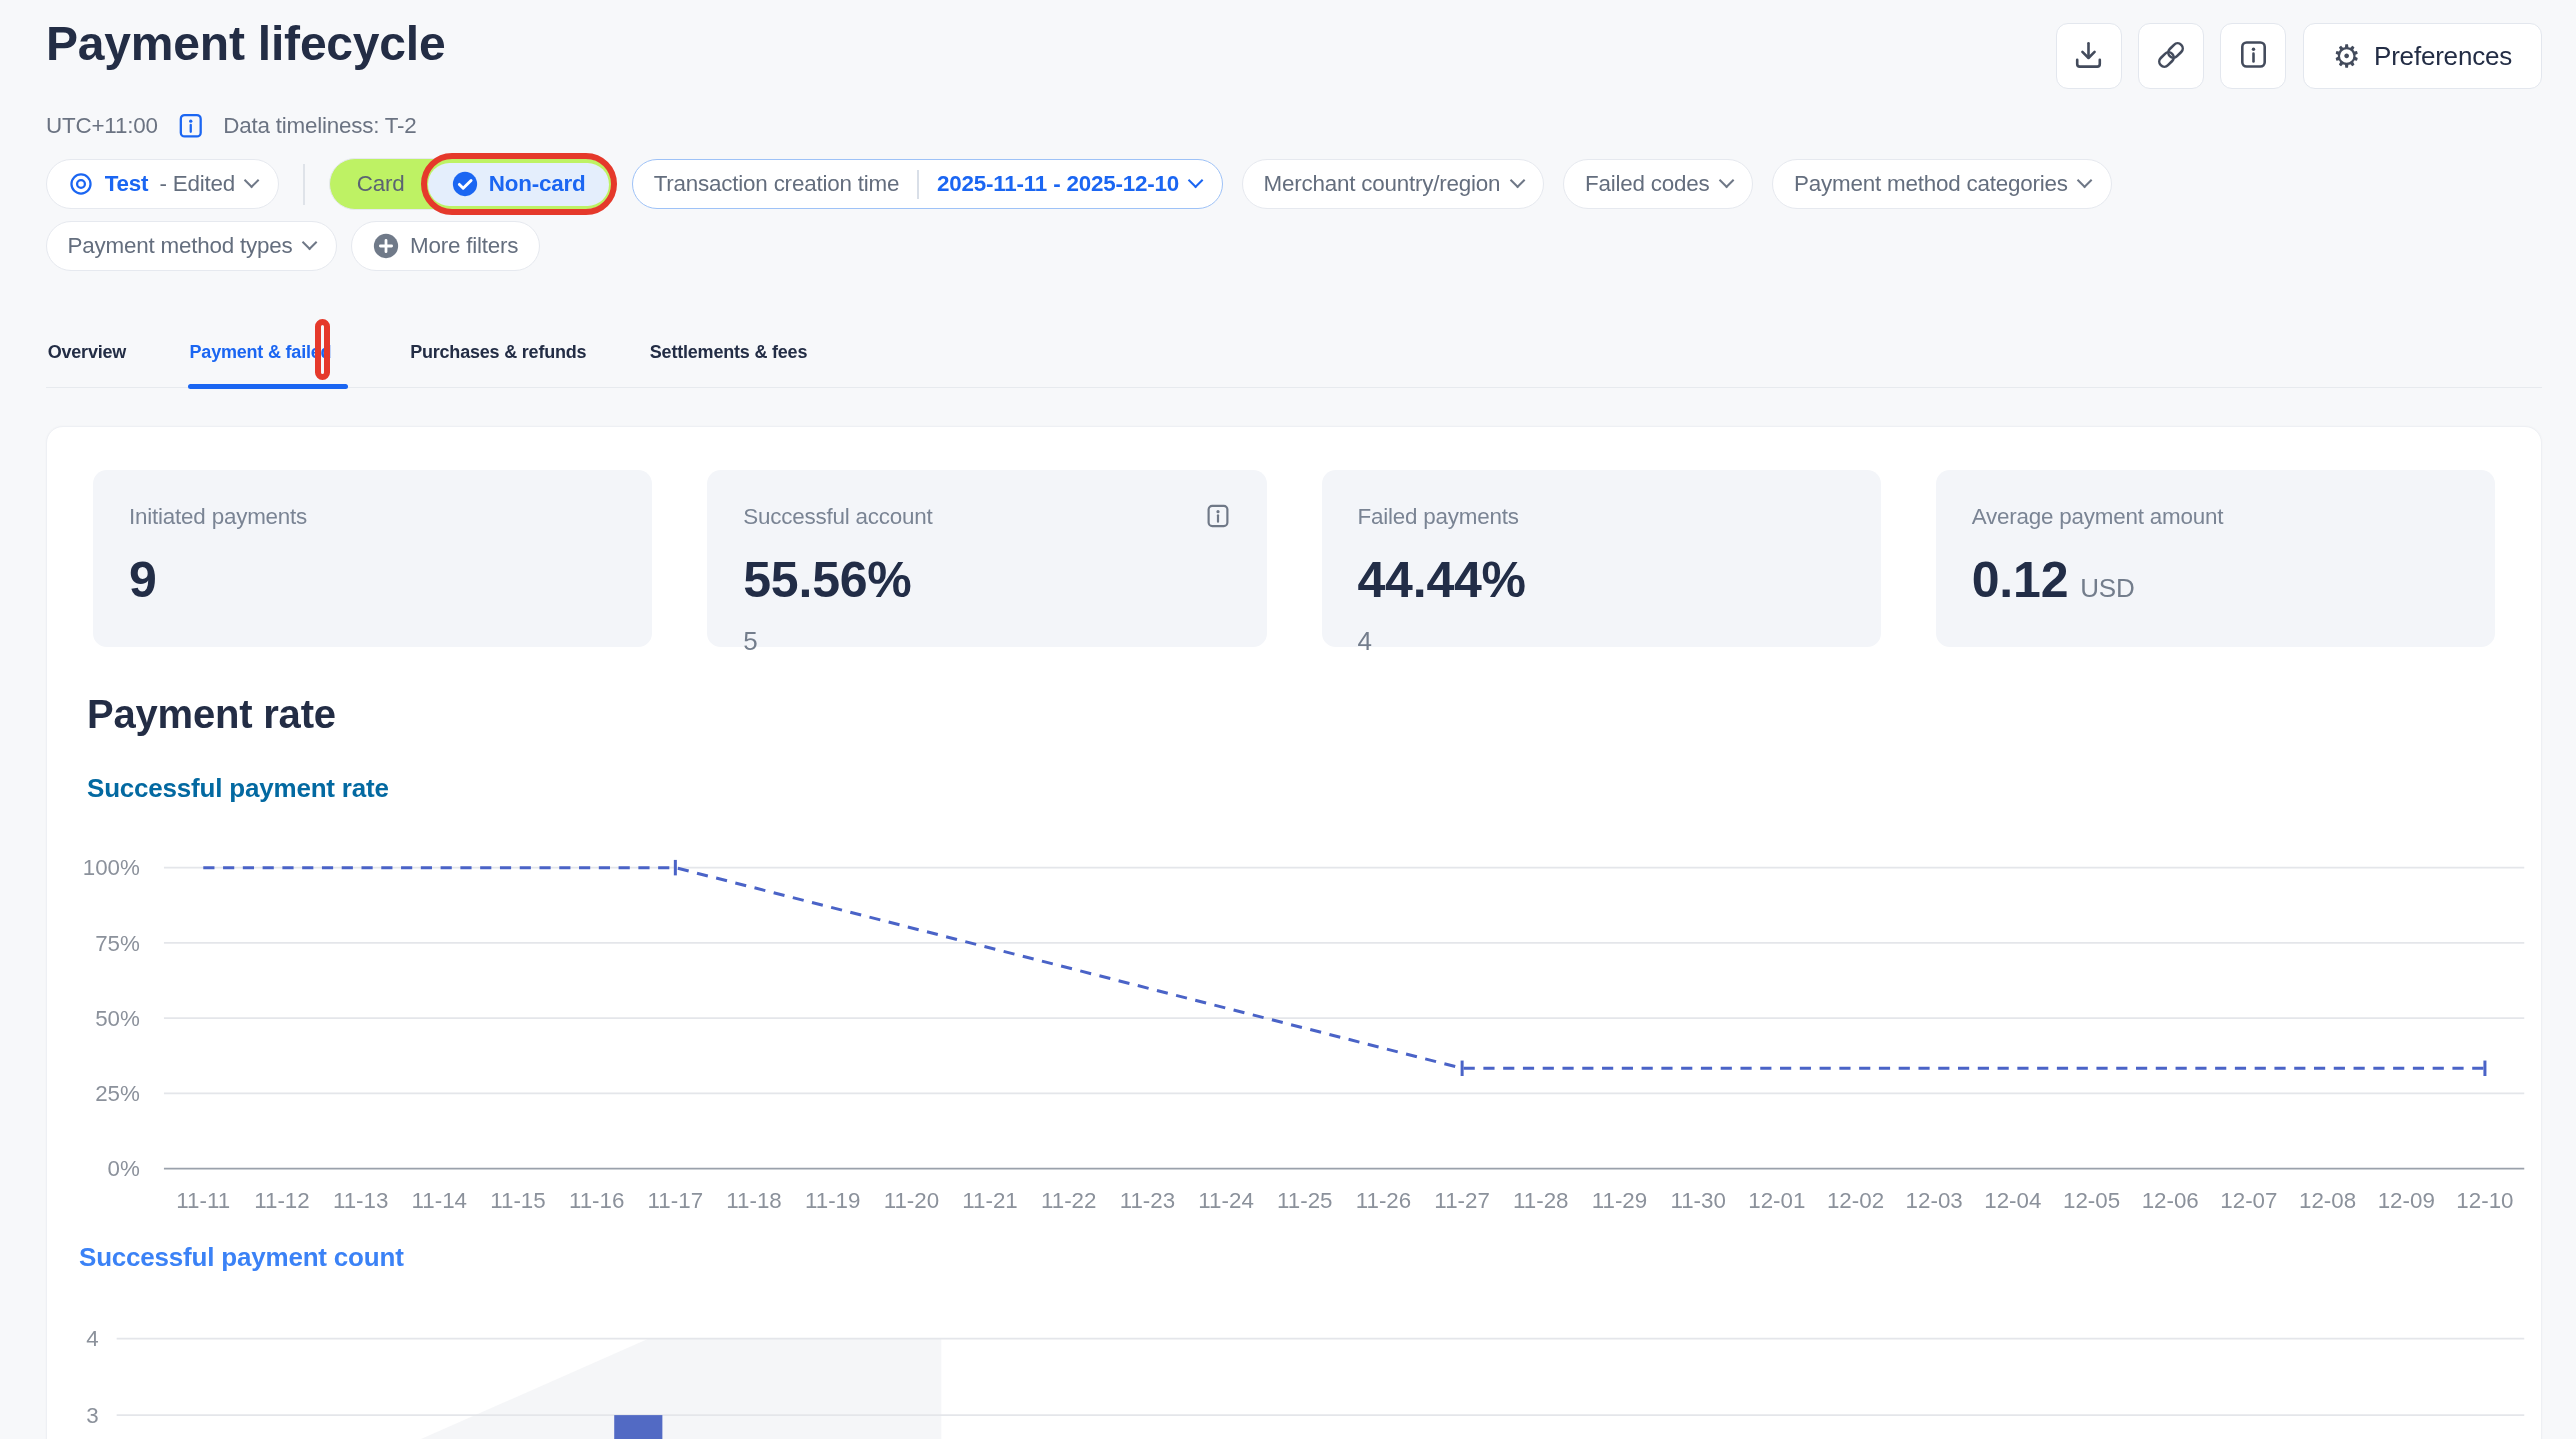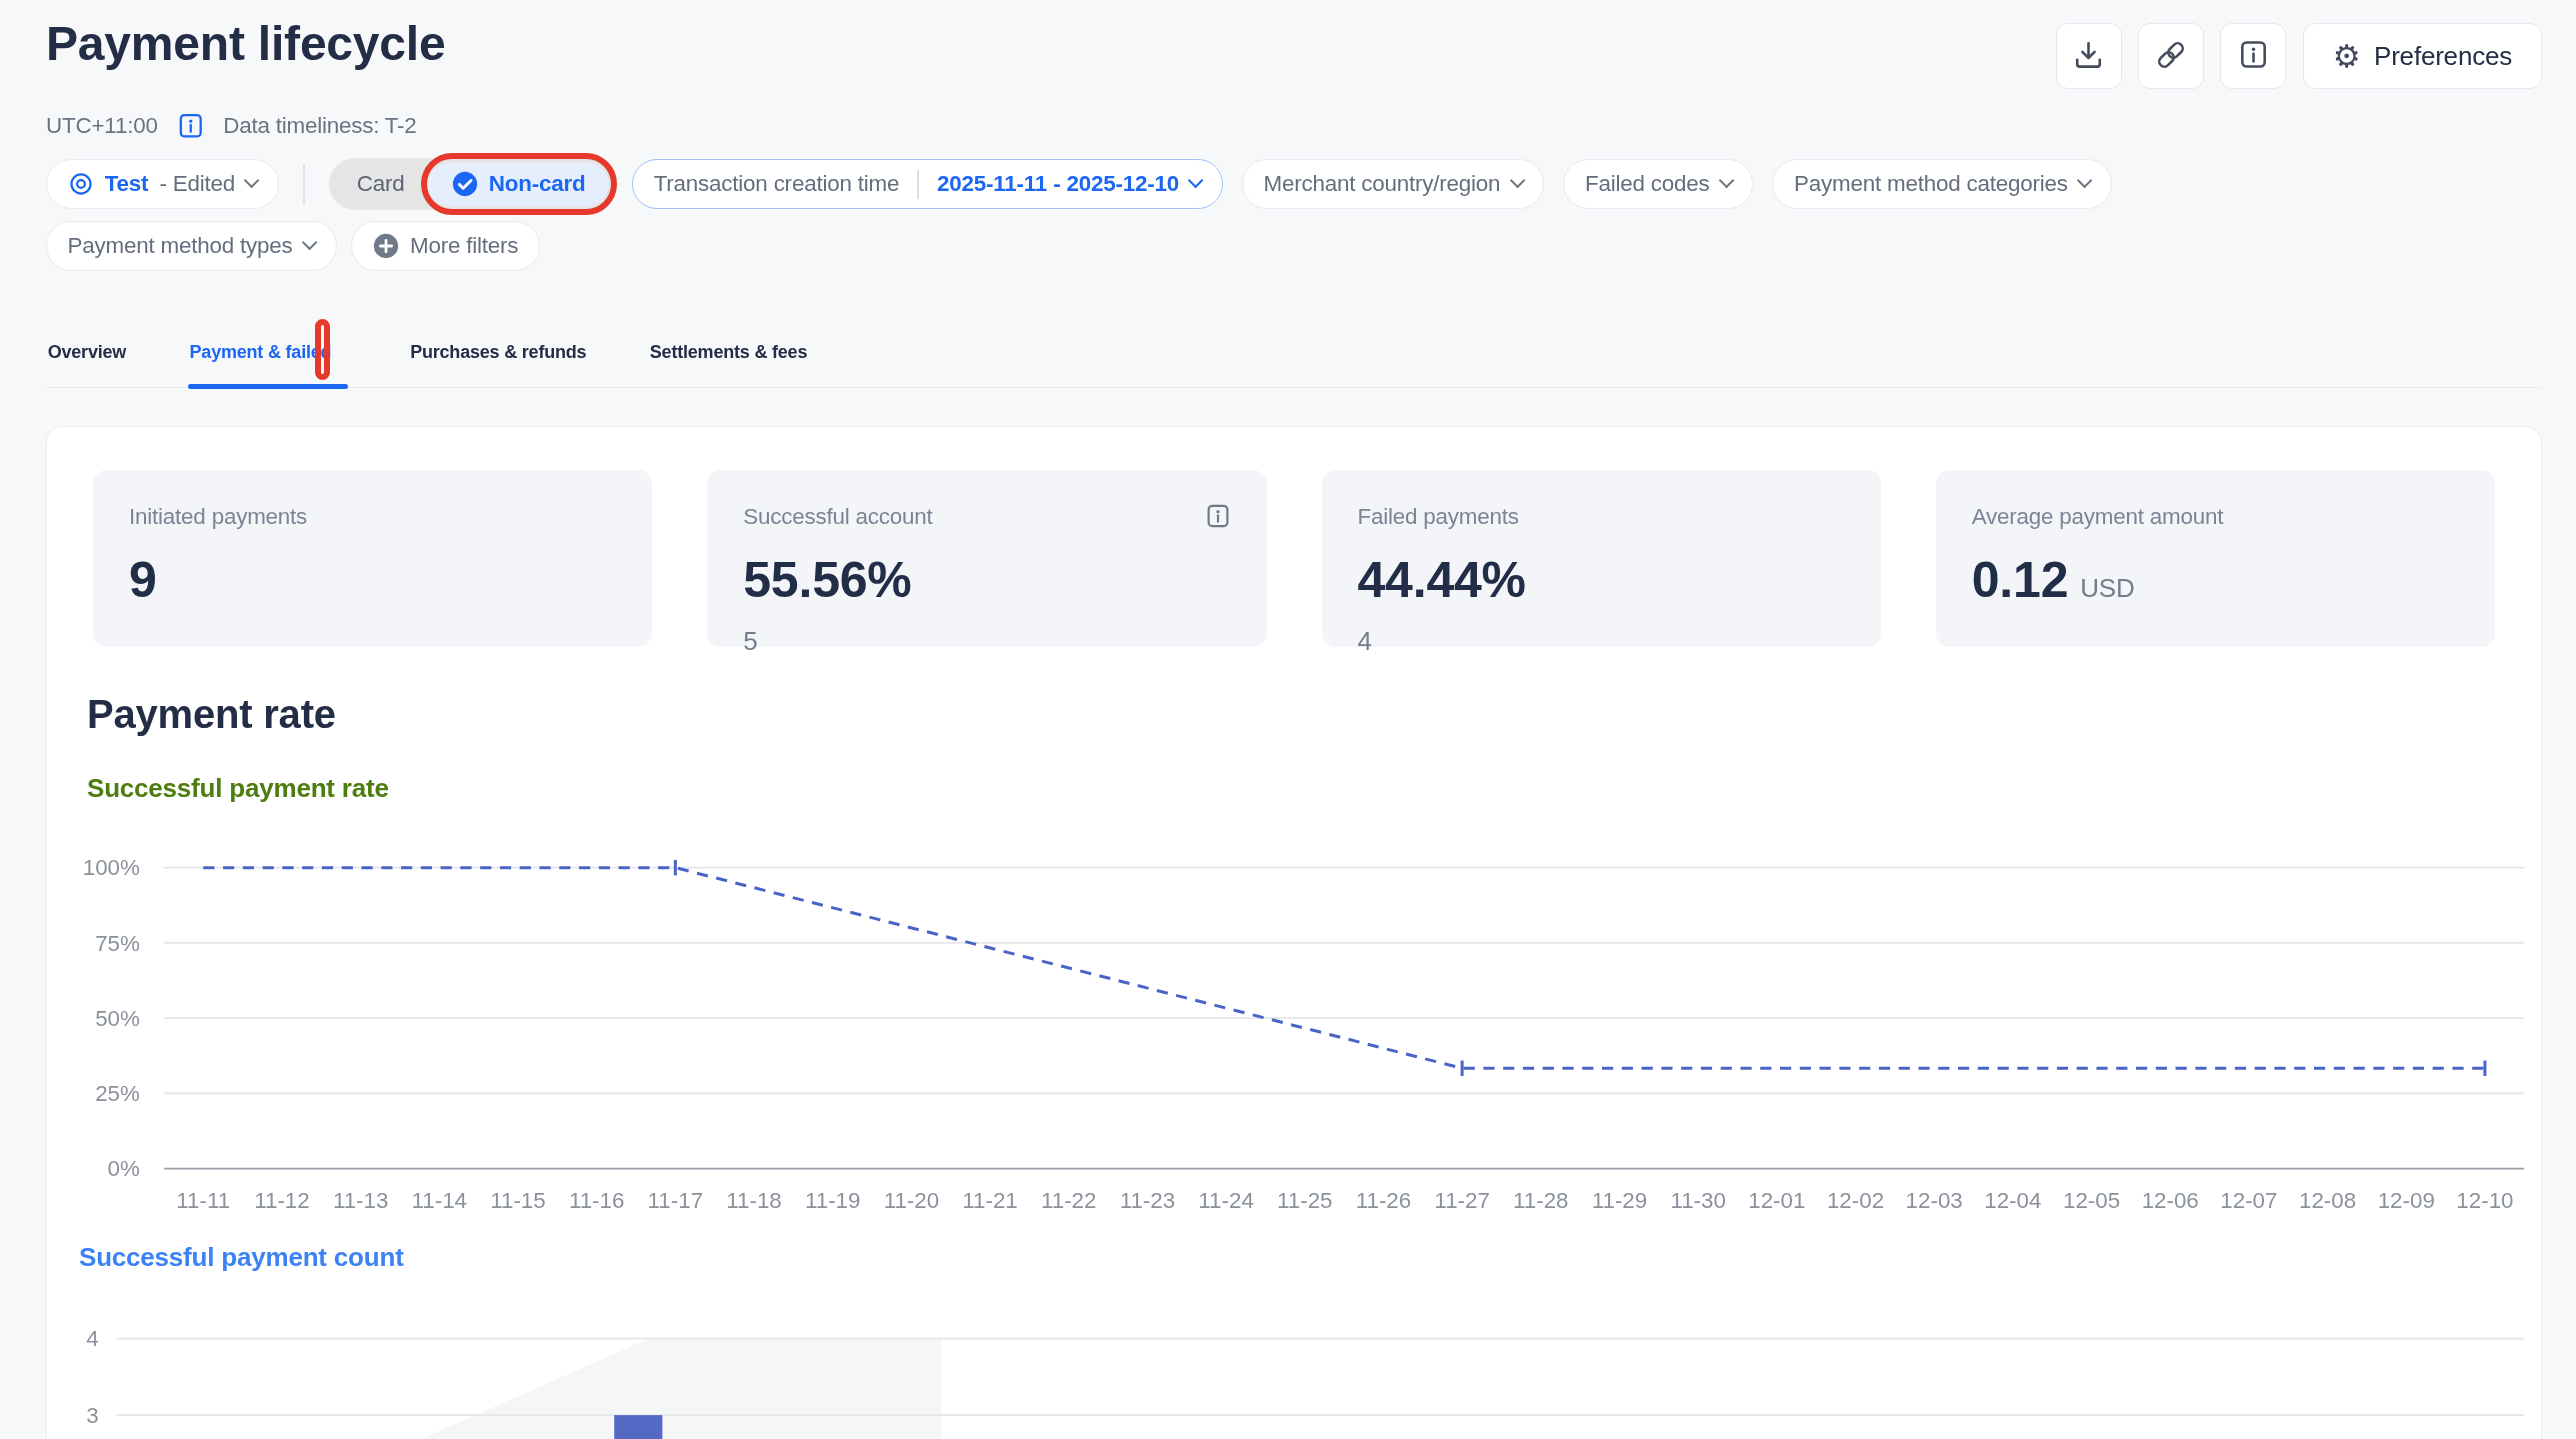--- a/index.html
+++ b/index.html
@@ -38,21 +38,21 @@
   .chip.blue-border { border-color:#9ec2f7;align-items:center; }
   .chip .value { color:#1b66f2; font-weight:600; }
   .chip .vdiv { width:1.7px; height:29px; background:#d9dfe8; margin:0 6.9px; }
   .chev { width:11.2px; height:11.2px; border-right:2.6px solid #6f7887; border-bottom:2.6px solid #6f7887;
           transform:rotate(45deg); margin-top:-6.9px; flex:0 0 auto; }
   .chev.blue { border-color:#1b66f2; }
   .test-name { color:#1b66f2; font-weight:600; }
   .row-divider { width:1.7px; height:41px; background:#dfe3e9; margin:0 5.2px; }
 
   .segmented {
-    height:52px; background:#e5e5e5; border:1.7px solid #e6e9ef; border-radius:26px;
+    height:52px; background:#bef264; border:1.7px solid #e6e9ef; border-radius:26px;
     display:flex; align-items:center; padding:2.6px; position:relative;
   }
   .seg-opt { height:43px; border-radius:21.5px; display:flex; align-items:center; gap:10.3px;
              padding:0 24px; font-size:22.4px; color:#5b6472; cursor:pointer; position:relative; }
   .seg-opt.active { background:#e4eefc; color:#1b66f2; font-weight:600; }
 
   .ring { position:absolute; border:6px solid #e5392b; pointer-events:none; z-index:5; }
   .ring.noncard { inset:-9.5px -7.7px; border-radius:34px; }
   .ring.tab { inset:-12px -16.3px; border-radius:22.4px; }
 
@@ -67,21 +67,21 @@
            border:0.9px solid #eef0f4; box-shadow:0 0.9px 2.6px rgba(20,30,60,0.03); }
   .kpi-row { position:absolute; left:46px; right:46px; top:43px; display:flex; gap:55px; }
   .kpi-card { flex:1; height:177px; background:#f3f5f9; border-radius:13.8px; padding:34px 36px; position:relative; }
   .kpi-label { font-size:22.4px; color:#7a8494; }
   .kpi-value { margin-top:20.6px; font-size:50px; font-weight:700; color:#222d47; display:flex; align-items:baseline; gap:12px; }
   .kpi-unit { font-size:26px; font-weight:400; color:#737d8c; }
   .kpi-sub { margin-top:17px; font-size:26px; color:#737d8c; }
   .kpi-info { position:absolute; right:36px; top:33px; }
 
   .section-title { position:absolute; left:40px; top:265px; font-size:40px; font-weight:700; color:#232d45; }
-  .sub-title { position:absolute; left:40px; top:346px; font-size:26px; font-weight:600; color:#4d7c0f; }
+  .sub-title { position:absolute; left:40px; top:346px; font-size:26px; font-weight:600; color:#0369a1; }
   .sub-title2 { position:absolute; left:32px; top:815px; font-size:26px; font-weight:600; color:#3b82f6; }
 
   .chart1 { position:absolute; left:0; top:400px; }
   .chart2 { position:absolute; left:0; top:804px; }
 
   svg text { letter-spacing:0; }
 </style>
 </head>
 <body>
 

